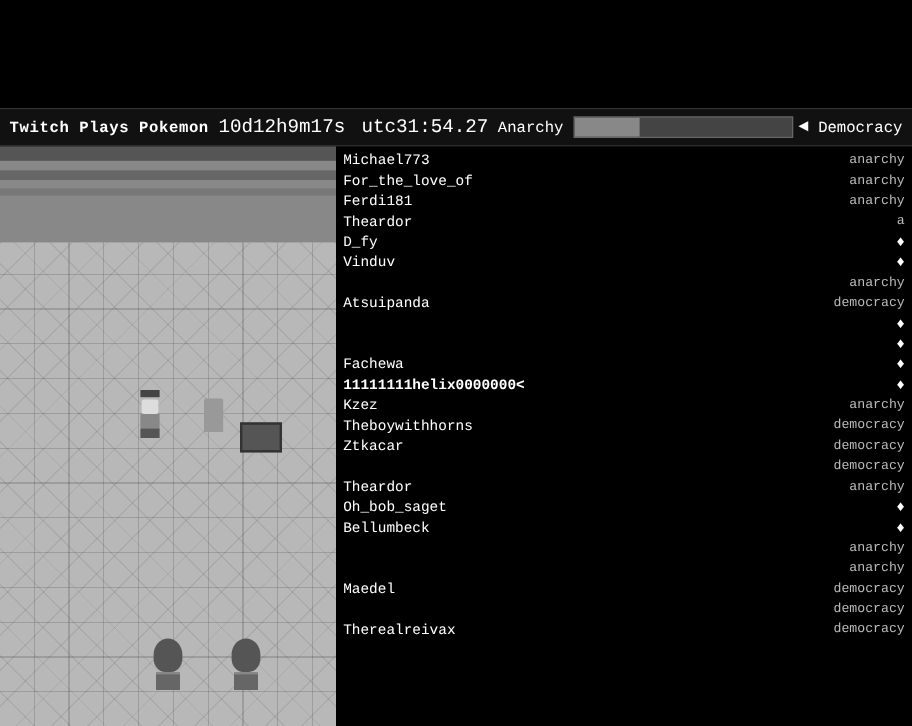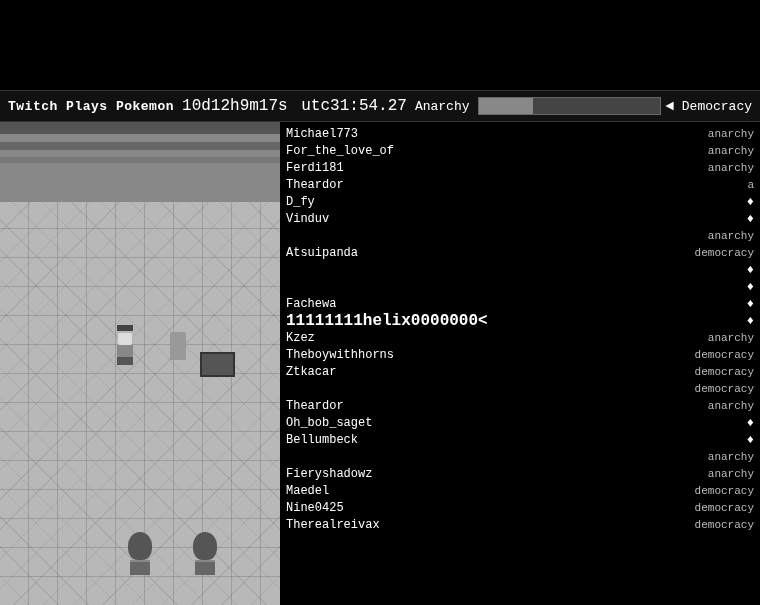--- a/index.html
+++ b/index.html
@@ -308,21 +308,21 @@
 
     .chat-username {
       color: #fff;
       font-size: 12px;
       min-width: 180px;
       font-weight: normal;
     }
 
     .chat-username.bold {
       font-weight: bold;
-      font-size: 16px;
+      font-size: 12px;
     }
 
     .chat-vote {
       color: #bbb;
       font-size: 11px;
       margin-left: auto;
     }
 
     .chat-arrow {
       color: #fff;
@@ -473,29 +473,27 @@
           <span class="chat-arrow">♦</span>
         </div>
         <div class="chat-row">
           <span class="chat-username">Bellumbeck</span>
           <span class="chat-arrow">♦</span>
         </div>
         <div class="chat-row">
           <span class="chat-vote">anarchy</span>
         </div>
         <div class="chat-row">
-          <span class="chat-username">Fieryshadowz</span>
           <span class="chat-vote">anarchy</span>
         </div>
         <div class="chat-row">
           <span class="chat-username">Maedel</span>
           <span class="chat-vote">democracy</span>
         </div>
         <div class="chat-row">
-          <span class="chat-username">Nine0425</span>
           <span class="chat-vote">democracy</span>
         </div>
         <div class="chat-row">
           <span class="chat-username">Therealreivax</span>
           <span class="chat-vote">democracy</span>
         </div>
       </div>
 
   </div>
 </div>

